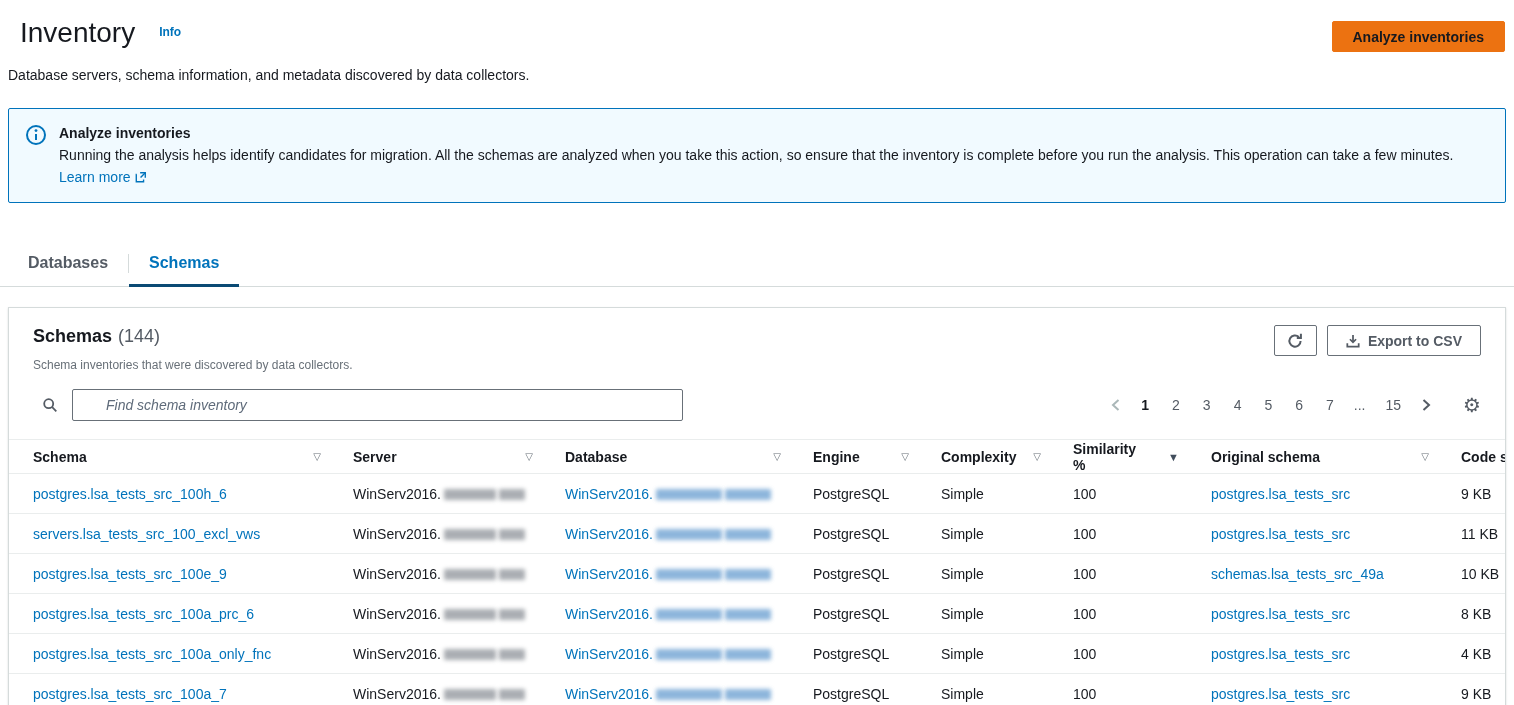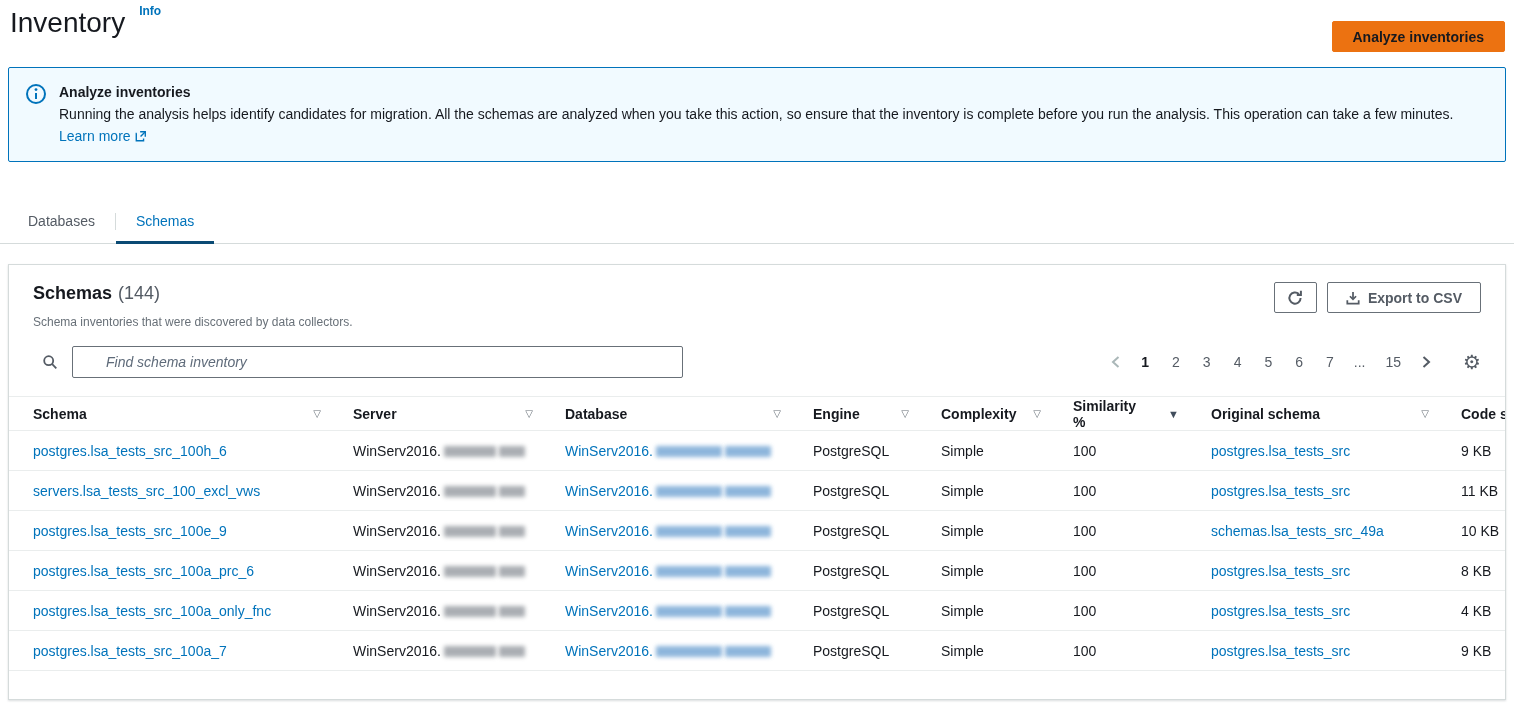--- a/index.html
+++ b/index.html
@@ -6,43 +6,43 @@
   html,body { margin:0; padding:0; background:#fff; }
   .viewport {
     position:relative; width:1514px; height:705px; overflow:hidden;
     background:#fff; color:#16191f;
     font-family:"Liberation Sans","DejaVu Sans",sans-serif; font-size:14px;
   }
 
   
   .page-header { padding:4px 8px 0 8px; position:relative; }
   .title-row { display:flex; align-items:flex-start; gap:12px; }
-  .page-title { font-size:28px; font-weight:500; margin:2px; line-height:34px; }
-  .info-link { font-size:12px; font-weight:700; color:#0073bb; margin-top:0; cursor:pointer; text-decoration:none; }
+  .page-title { font-size:28px; font-weight:500; margin:12px; line-height:34px; }
+  .info-link { font-size:12px; font-weight:700; color:#0073bb; margin-top:21px; cursor:pointer; text-decoration:none; }
   .page-desc { margin:5px 0 0; font-size:14px; color:#16191f; }
   .btn-primary {
     position:absolute; top:21px; right:9px; height:31px; padding:0 20px;
     background:#ec7211; color:#16191f; border:1px solid #ec7211; border-radius:2px;
     font-family:inherit; font-size:14px; font-weight:700; cursor:pointer; white-space:nowrap;
   }
 
   
   .alert {
     margin:25px 8px 0; border:1px solid #0073bb; background:#f1faff; border-radius:2px;
     padding:13px 16px; display:flex; gap:12px; align-items:flex-start;
   }
   .alert-icon { flex:0 0 auto; margin-top:2px; line-height:0; }
   .alert-title { font-weight:700; line-height:22px; }
   .alert-body { line-height:22px; max-width:1420px; }
   .learn-more { color:#0073bb; cursor:pointer; text-decoration:none; }
   .ext-icon { margin-left:4px; vertical-align:-1px; }
 
   
   .tabs { display:flex; align-items:stretch; margin-top:38px; padding-left:8px; border-bottom:1px solid #d5dbdb; }
-  .tab { font-weight:400; font-size:14px; color:#545b64; padding:13px 20px 14px; cursor:pointer; position:relative; }
+  .tab { font-weight:700; font-size:16px; color:#545b64; padding:13px 20px 14px; cursor:pointer; position:relative; }
   .tab.active { color:#0073bb; }
   .tab.active::after { content:""; position:absolute; left:0; right:0; bottom:-1px; height:3px; background:#0a4a74; }
   .tab-sep { width:1px; background:#d5dbdb; margin:13px 0; }
 
   
   .card {
     margin:20px 8px 0; background:#fff; border:1px solid #d5dbdb;
     box-shadow:0 1px 2px rgba(0,28,36,.15); height:436px; overflow:hidden;
   }
   .card-header { display:flex; justify-content:space-between; align-items:flex-start; padding:17px 24px 0; }
@@ -95,20 +95,21 @@
 </head>
 <body>
 
 <div class="viewport">
 
   <div class="page-header">
     <div class="title-row">
       <h1 class="page-title">Inventory</h1>
       <a class="info-link">Info</a>
     </div>
+    <p class="page-desc">Database servers, schema information, and metadata discovered by data collectors.</p>
     <button class="btn-primary">Analyze inventories</button>
   </div>
 
   <div class="alert">
     <span class="alert-icon">
       <svg width="22" height="22" viewBox="0 0 22 22">
         <circle cx="11" cy="11" r="9" fill="none" stroke="#0073bb" stroke-width="2"></circle>
         <line x1="11" y1="10" x2="11" y2="16" stroke="#0073bb" stroke-width="2"></line>
         <circle cx="11" cy="6.6" r="1.4" fill="#0073bb"></circle>
       </svg>

